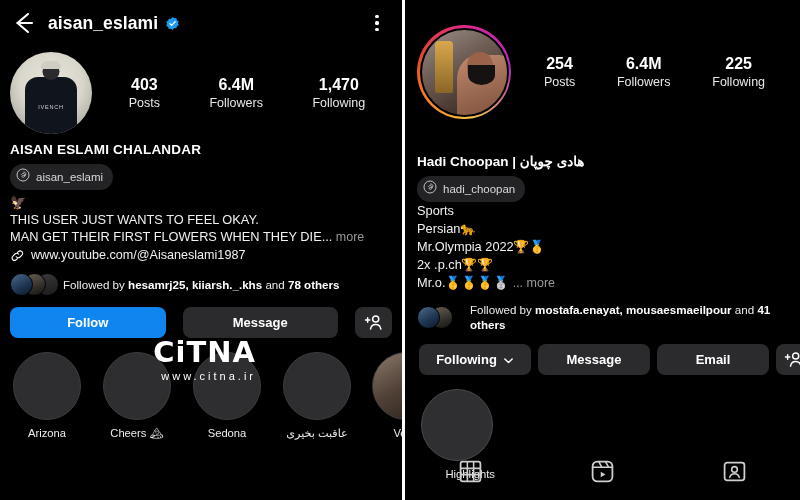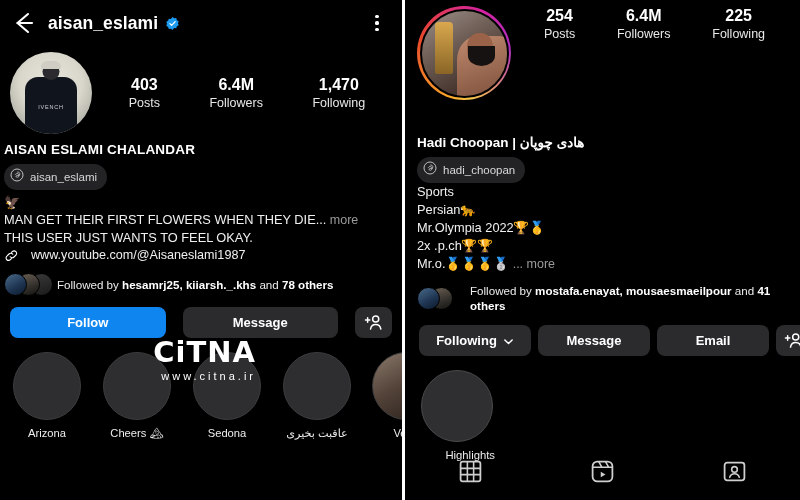--- a/index.html
+++ b/index.html
@@ -47,32 +47,32 @@
              width: 20px; height: 8px; border-radius: 8px 8px 2px 2px; background: #cfcdc4; }
   .av-brand { position: absolute; left: 50%; top: 63%; transform: translateX(-50%);
               font-size: 5.5px; letter-spacing: .8px; color: #cfcfd3; white-space: nowrap; }
 
   .stats { display: flex; flex: 1; justify-content: space-around; padding-left: 12px; }
   .stat { text-align: center; }
   .stat .num { font-size: 16px; font-weight: bold; color: #fff; line-height: 1.25; }
   .stat .lbl { font-size: 12.5px; color: #e8e8e8; line-height: 1.3; }
 
   
-  .bio-l { padding: 8px 10px 0 4px; }
+  .bio-l { padding: 8px 10px 0 10px; }
   .fullname { font-size: 13.5px; font-weight: bold; color: #fff; letter-spacing: .2px; }
   .threads-chip {
     display: inline-flex; align-items: center; gap: 6px;
     background: #232325; border-radius: 13px; padding: 4px 10px 4px 6px;
     margin-top: 7px;
   }
   .threads-chip .t-name { font-size: 11.5px; color: #d8d8d8; }
   .bio-line { font-size: 12.8px; color: #f0f0f0; line-height: 1.36; }
   .emoji-line { font-size: 13px; line-height: 1.2; margin-top: 5px; }
   .more { color: #9a9a9a; font-size: 12.5px; }
-  .link-row { display: flex; align-items: center; gap: 12px; margin-top: 2px; }
+  .link-row { display: flex; align-items: center; gap: 6px; margin-top: 2px; }
   .link-row .url { font-size: 12.6px; color: #f0f0f0; }
   .link-icon { width: 15px; height: 15px; flex: 0 0 15px; }
 
   .followed-row { display: flex; align-items: center; gap: 9px; margin-top: 10px; }
   .fb-avs { display: flex; align-items: center; position: relative; width: 44px; height: 24px; flex: 0 0 44px; }
   .fb-av { width: 23px; height: 23px; border-radius: 50%; border: 1.5px solid #000; position: absolute; overflow: hidden; }
   .fb-av:nth-child(1) { left: 0; background: linear-gradient(150deg,#4a6a8a,#1d3350 60%,#0d1b2c); z-index: 3; }
   .fb-av:nth-child(2) { left: 13px; background: linear-gradient(160deg,#6c6153,#33302c 60%,#15140f); z-index: 2; }
   .fb-av:nth-child(3) { left: 26px; background: linear-gradient(160deg,#3a3a3a,#1a1a1a); z-index: 1; }
   .followed-text { font-size: 11.6px; color: #ececec; line-height: 1.3; }
@@ -111,21 +111,21 @@
              font-family: "DejaVu Sans", sans-serif; line-height: 1; }
   .wm-url  { font-size: 11px; color: #fff; letter-spacing: 3px; margin-top: 3px; }
 
   
   .tabbar { position: absolute; left: 0; bottom: 0; width: 100%; height: 58px;
             display: flex; align-items: center; }
   .tab { flex: 1; display: flex; justify-content: center; align-items: center; }
   .tab svg { display: block; }
 
   
-  .id-row-r { display: flex; align-items: flex-start; padding: 6px 14px 0 12px; }
+  .id-row-r { display: flex; align-items: center; padding: 25px 14px 0 12px; }
   .avatar-ring {
     width: 94px; height: 94px; border-radius: 50%; flex: 0 0 94px; padding: 2.5px;
     background: conic-gradient(from 200deg, #f9a428, #e8472c 25%, #d6249f 50%, #b02ec2 68%, #f7c84a 92%, #f9a428);
   }
   .avatar-r {
     width: 100%; height: 100%; border-radius: 50%; border: 2.5px solid #000;
     overflow: hidden; position: relative;
     background: linear-gradient(150deg,#9d8f8a 0%,#6e5e55 38%,#4b3a33 70%,#241a16 100%);
   }
   .av-trophy { position: absolute; left: 16%; top: 14%; width: 18px; height: 52px;
@@ -211,24 +211,24 @@
         <span>
           <svg viewBox="0 0 24 24" width="14" height="14">
               <circle cx="12" cy="12" r="10.3" fill="none" stroke="#d8d8d8" stroke-width="1.5"></circle>
               <path d="M15.6 12.6c0-2-1.5-3.1-3.4-3.1-1.5 0-2.6.6-3 1.7m6.4 1.4c0 2-1.3 3.3-3.1 3.3-1.3 0-2.2-.6-2.2-1.5 0-1 .9-1.6 2.6-1.6 2.4 0 4-1 4-2.9 0-1.8-1.6-3-3.9-3" fill="none" stroke="#d8d8d8" stroke-width="1.3" stroke-linecap="round"></path>
             </svg>
         </span>
         <span class="t-name">aisan_eslami</span>
       </div>
 
       <div class="emoji-line">🦅</div>
+      <div class="bio-line">THIS USER JUST WANTS TO FEEL OKAY.</div>
       <div class="bio-line">
         <span>MAN GET THEIR FIRST FLOWERS WHEN THEY DIE...</span><span class="more"> more</span>
       </div>
-      <div class="bio-line">THIS USER JUST WANTS TO FEEL OKAY.</div>
 
       <div class="link-row">
         <span class="link-icon">
           <svg viewBox="0 0 24 24" width="15" height="15">
               <path d="M10 14a4 4 0 006 .4l3-3a4 4 0 10-5.7-5.7L12 7" fill="none" stroke="#fff" stroke-width="1.8" stroke-linecap="round"></path>
               <path d="M14 10a4 4 0 00-6-.4l-3 3A4 4 0 1010.7 18L12 17" fill="none" stroke="#fff" stroke-width="1.8" stroke-linecap="round"></path>
             </svg>
         </span>
         <span class="url">www.youtube.com/@Aisaneslami1987</span>
       </div>

